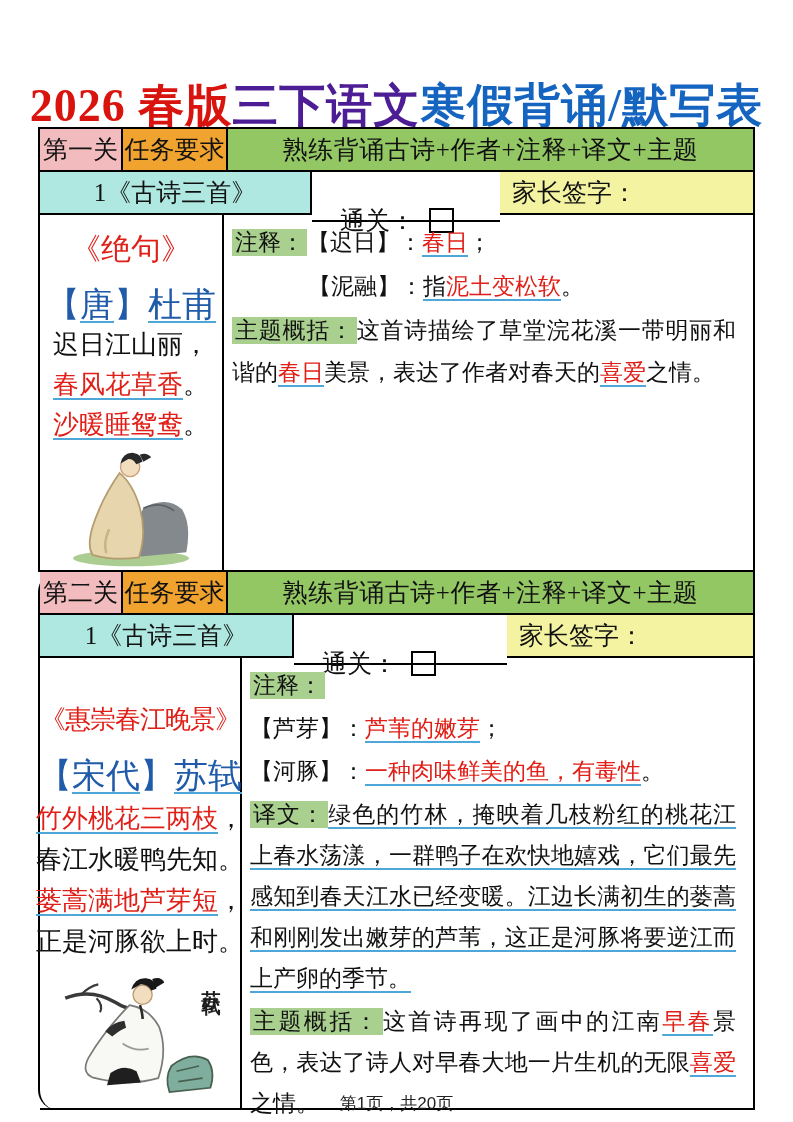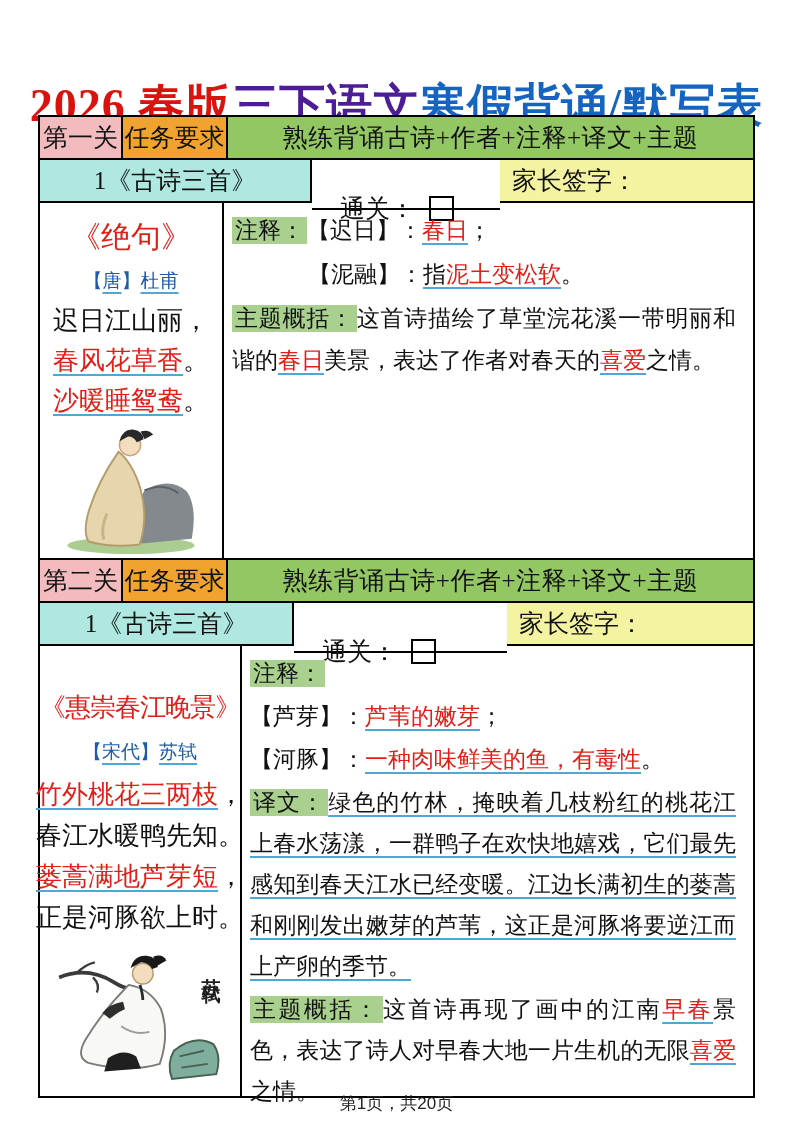--- a/index.html
+++ b/index.html
@@ -14,23 +14,23 @@
   .doc-title{
     position:absolute;top:44px;left:0;width:100%;
     text-align:center;font-size:46px;font-weight:bold;
     letter-spacing:1px;white-space:nowrap;
   }
   .t-red{color:#d9140e;}
   .t-black{color:#4c1d95;}
   .t-blue{color:#1565c0;}
 
   
-  .sheet{position:absolute;left:38px;top:115px;width:717px;}
+  .sheet{position:absolute;left:38px;top:127px;width:717px;}
   .level-block{border-top:2px solid #000;border-left:2px solid #000;}
-  .level-block + .level-block{border-top:none;}
+  .level-block + .level-block{border-top:none;border-radius:20px;}
   .hrow,.brow{display:flex;}
   .c{box-sizing:border-box;border-right:2px solid #000;border-bottom:2px solid #000;}
 
   .r1{height:43px;}
   .r1 .c,.r2 .c{display:flex;align-items:center;font-size:25px;}
   .level-c{width:83px;background:#f2bcbf;justify-content:center;}
   .task-c{width:105px;background:#f0a42f;justify-content:center;}
   .req-c{flex:1;background:#93c763;justify-content:center;letter-spacing:0.5px;}
 
   .r2{height:43px;}
@@ -50,21 +50,21 @@
   .s2 .brow{height:452px;}
   .poem-c{
     width:184px;display:flex;flex-direction:column;align-items:center;
     padding-top:16px;position:relative;text-align:center;
   }
   .s2 .poem-c{width:202px;padding-top:44px;}
   .content-c{flex:1;padding:7px 17px 0 8px;}
 
   .poem-title{font-size:30px;color:#e02018;line-height:36px;white-space:nowrap;}
   .s2 .poem-title{font-size:26px;letter-spacing:-1px;}
-  .poem-author{font-size:19px;line-height:40px;margin-top:6px;white-space:nowrap;}
+  .poem-author{font-size:34px;line-height:40px;margin-top:18px;white-space:nowrap;}
   .poem-line{font-size:26px;line-height:40px;white-space:nowrap;}
   .s2 .poem-line{line-height:36px;margin-top:5px;}
 
   .illu{margin-top:auto;margin-bottom:2px;display:block;}
   .illu-label{
     position:absolute;right:16px;bottom:118px;
     writing-mode:vertical-rl;font-size:19px;font-weight:bold;color:#1c1c1c;
     letter-spacing:8px;
   }
 

